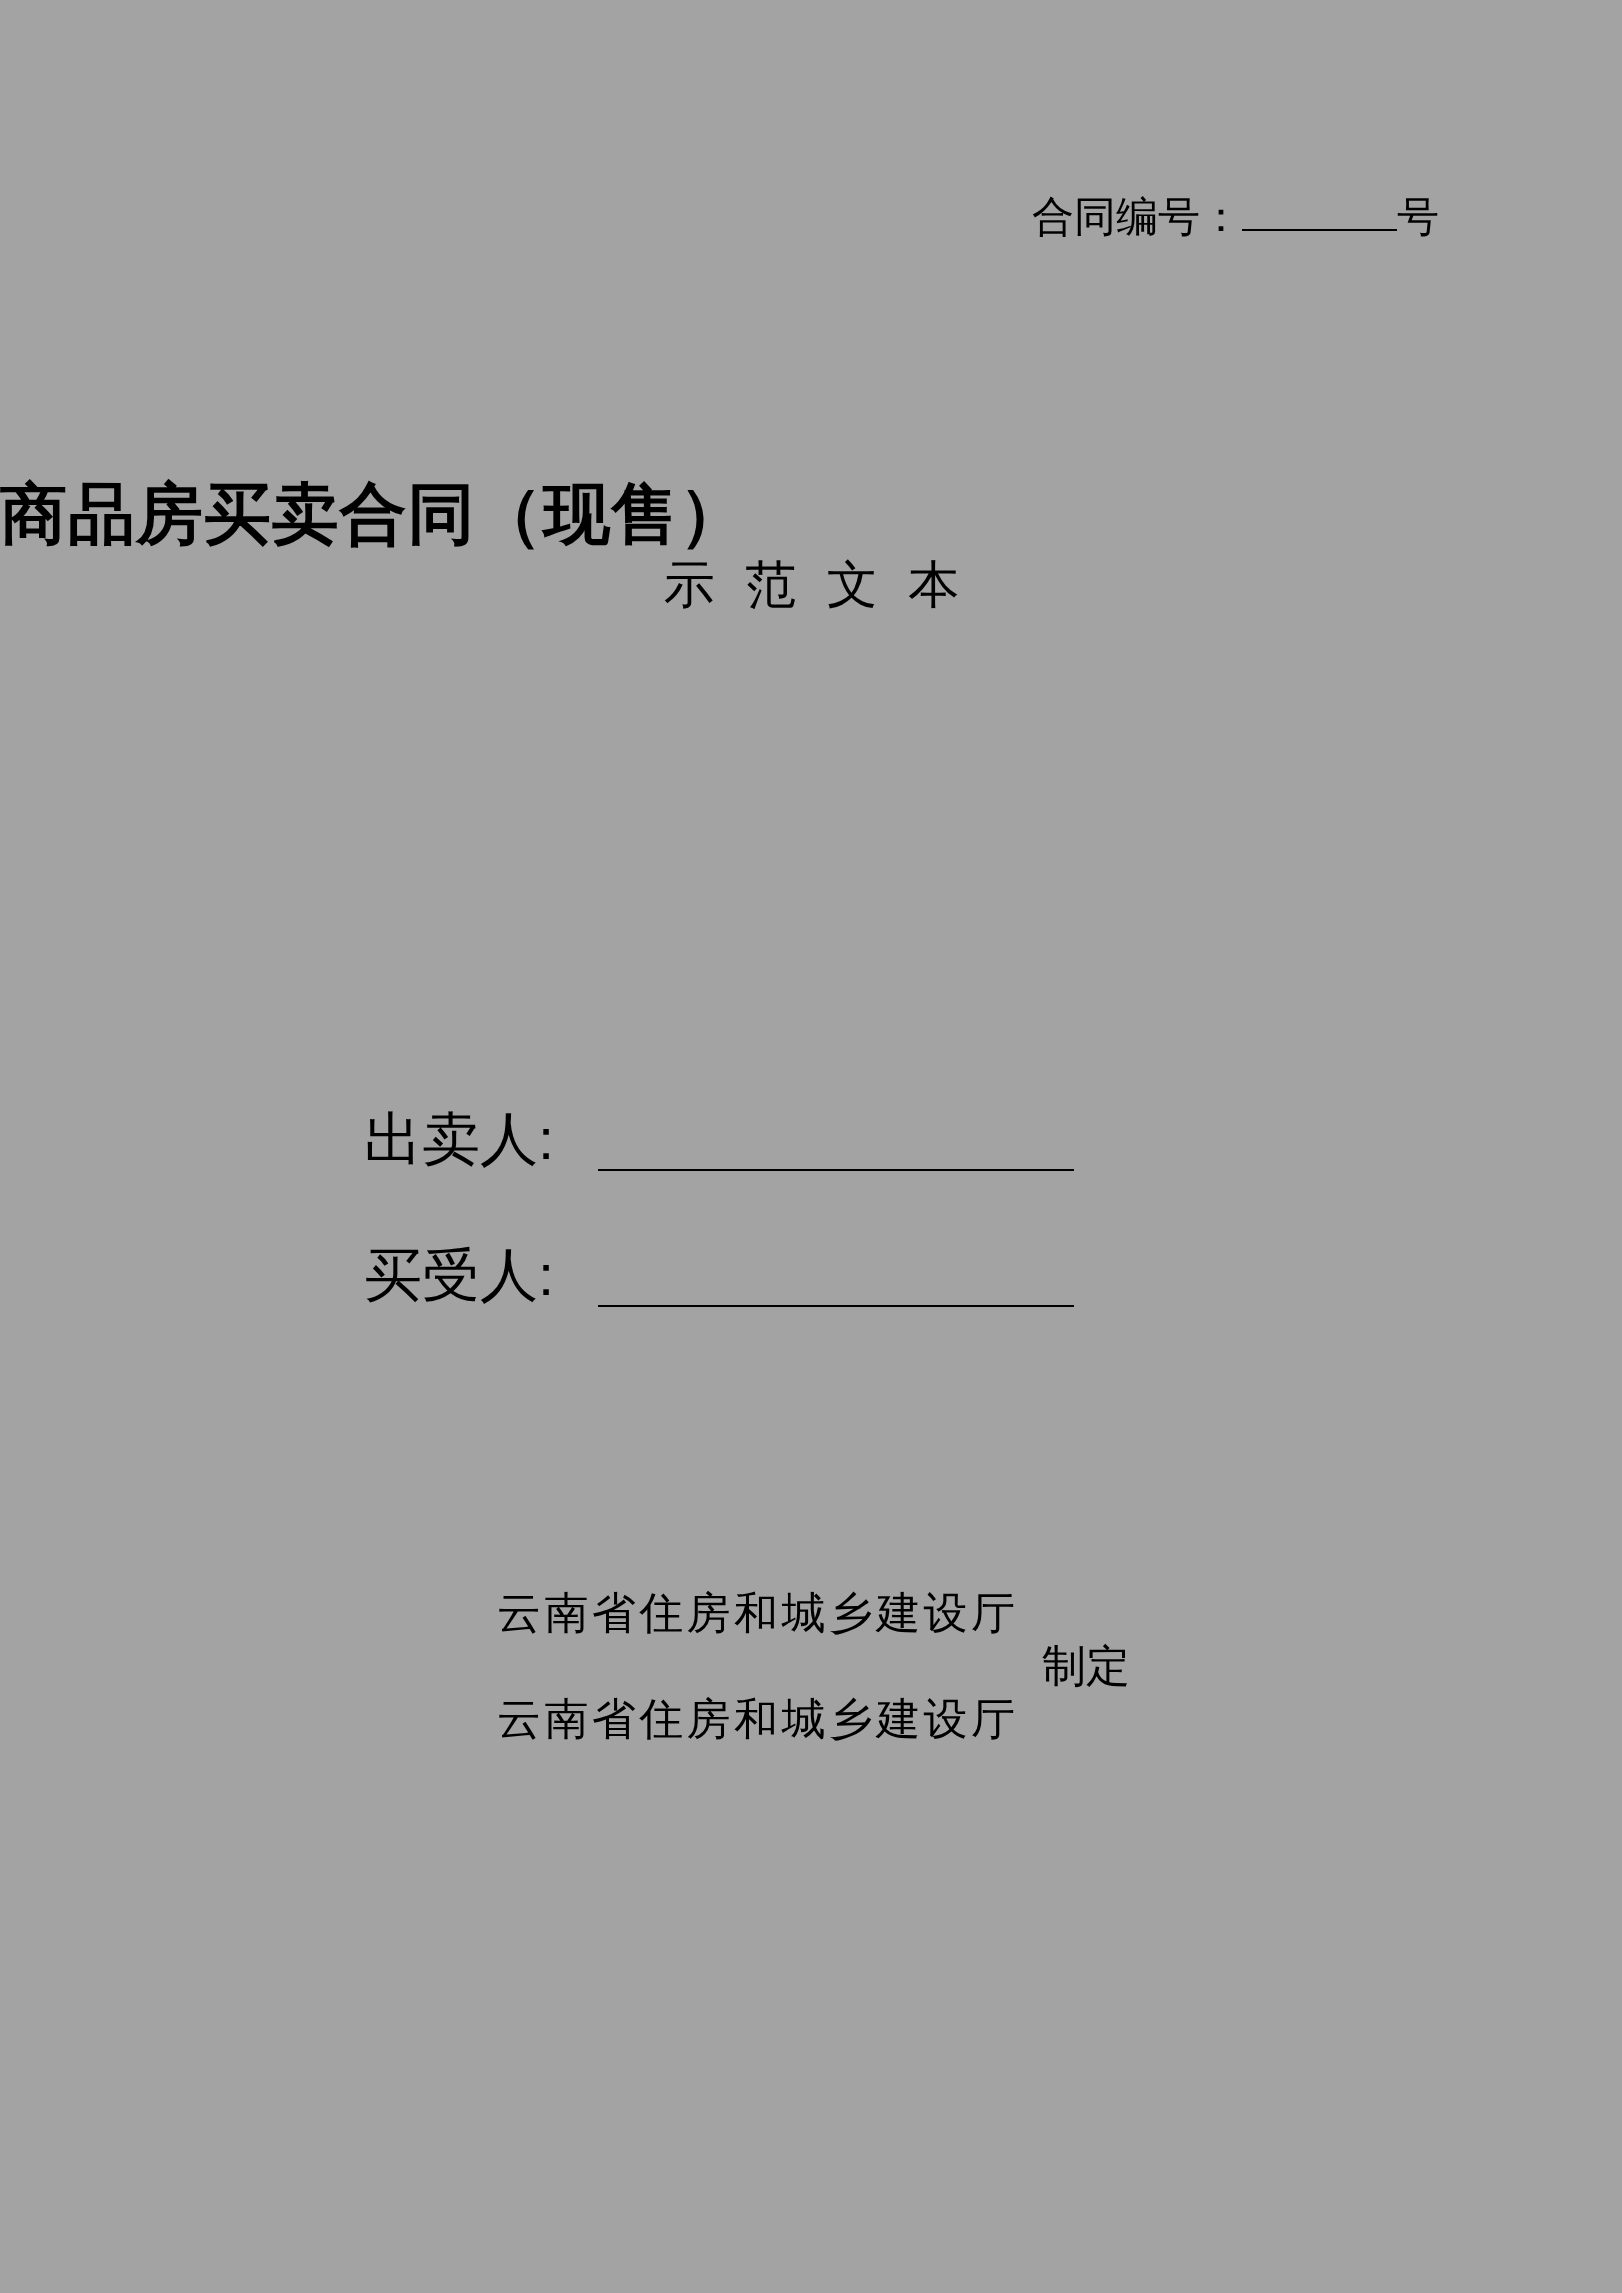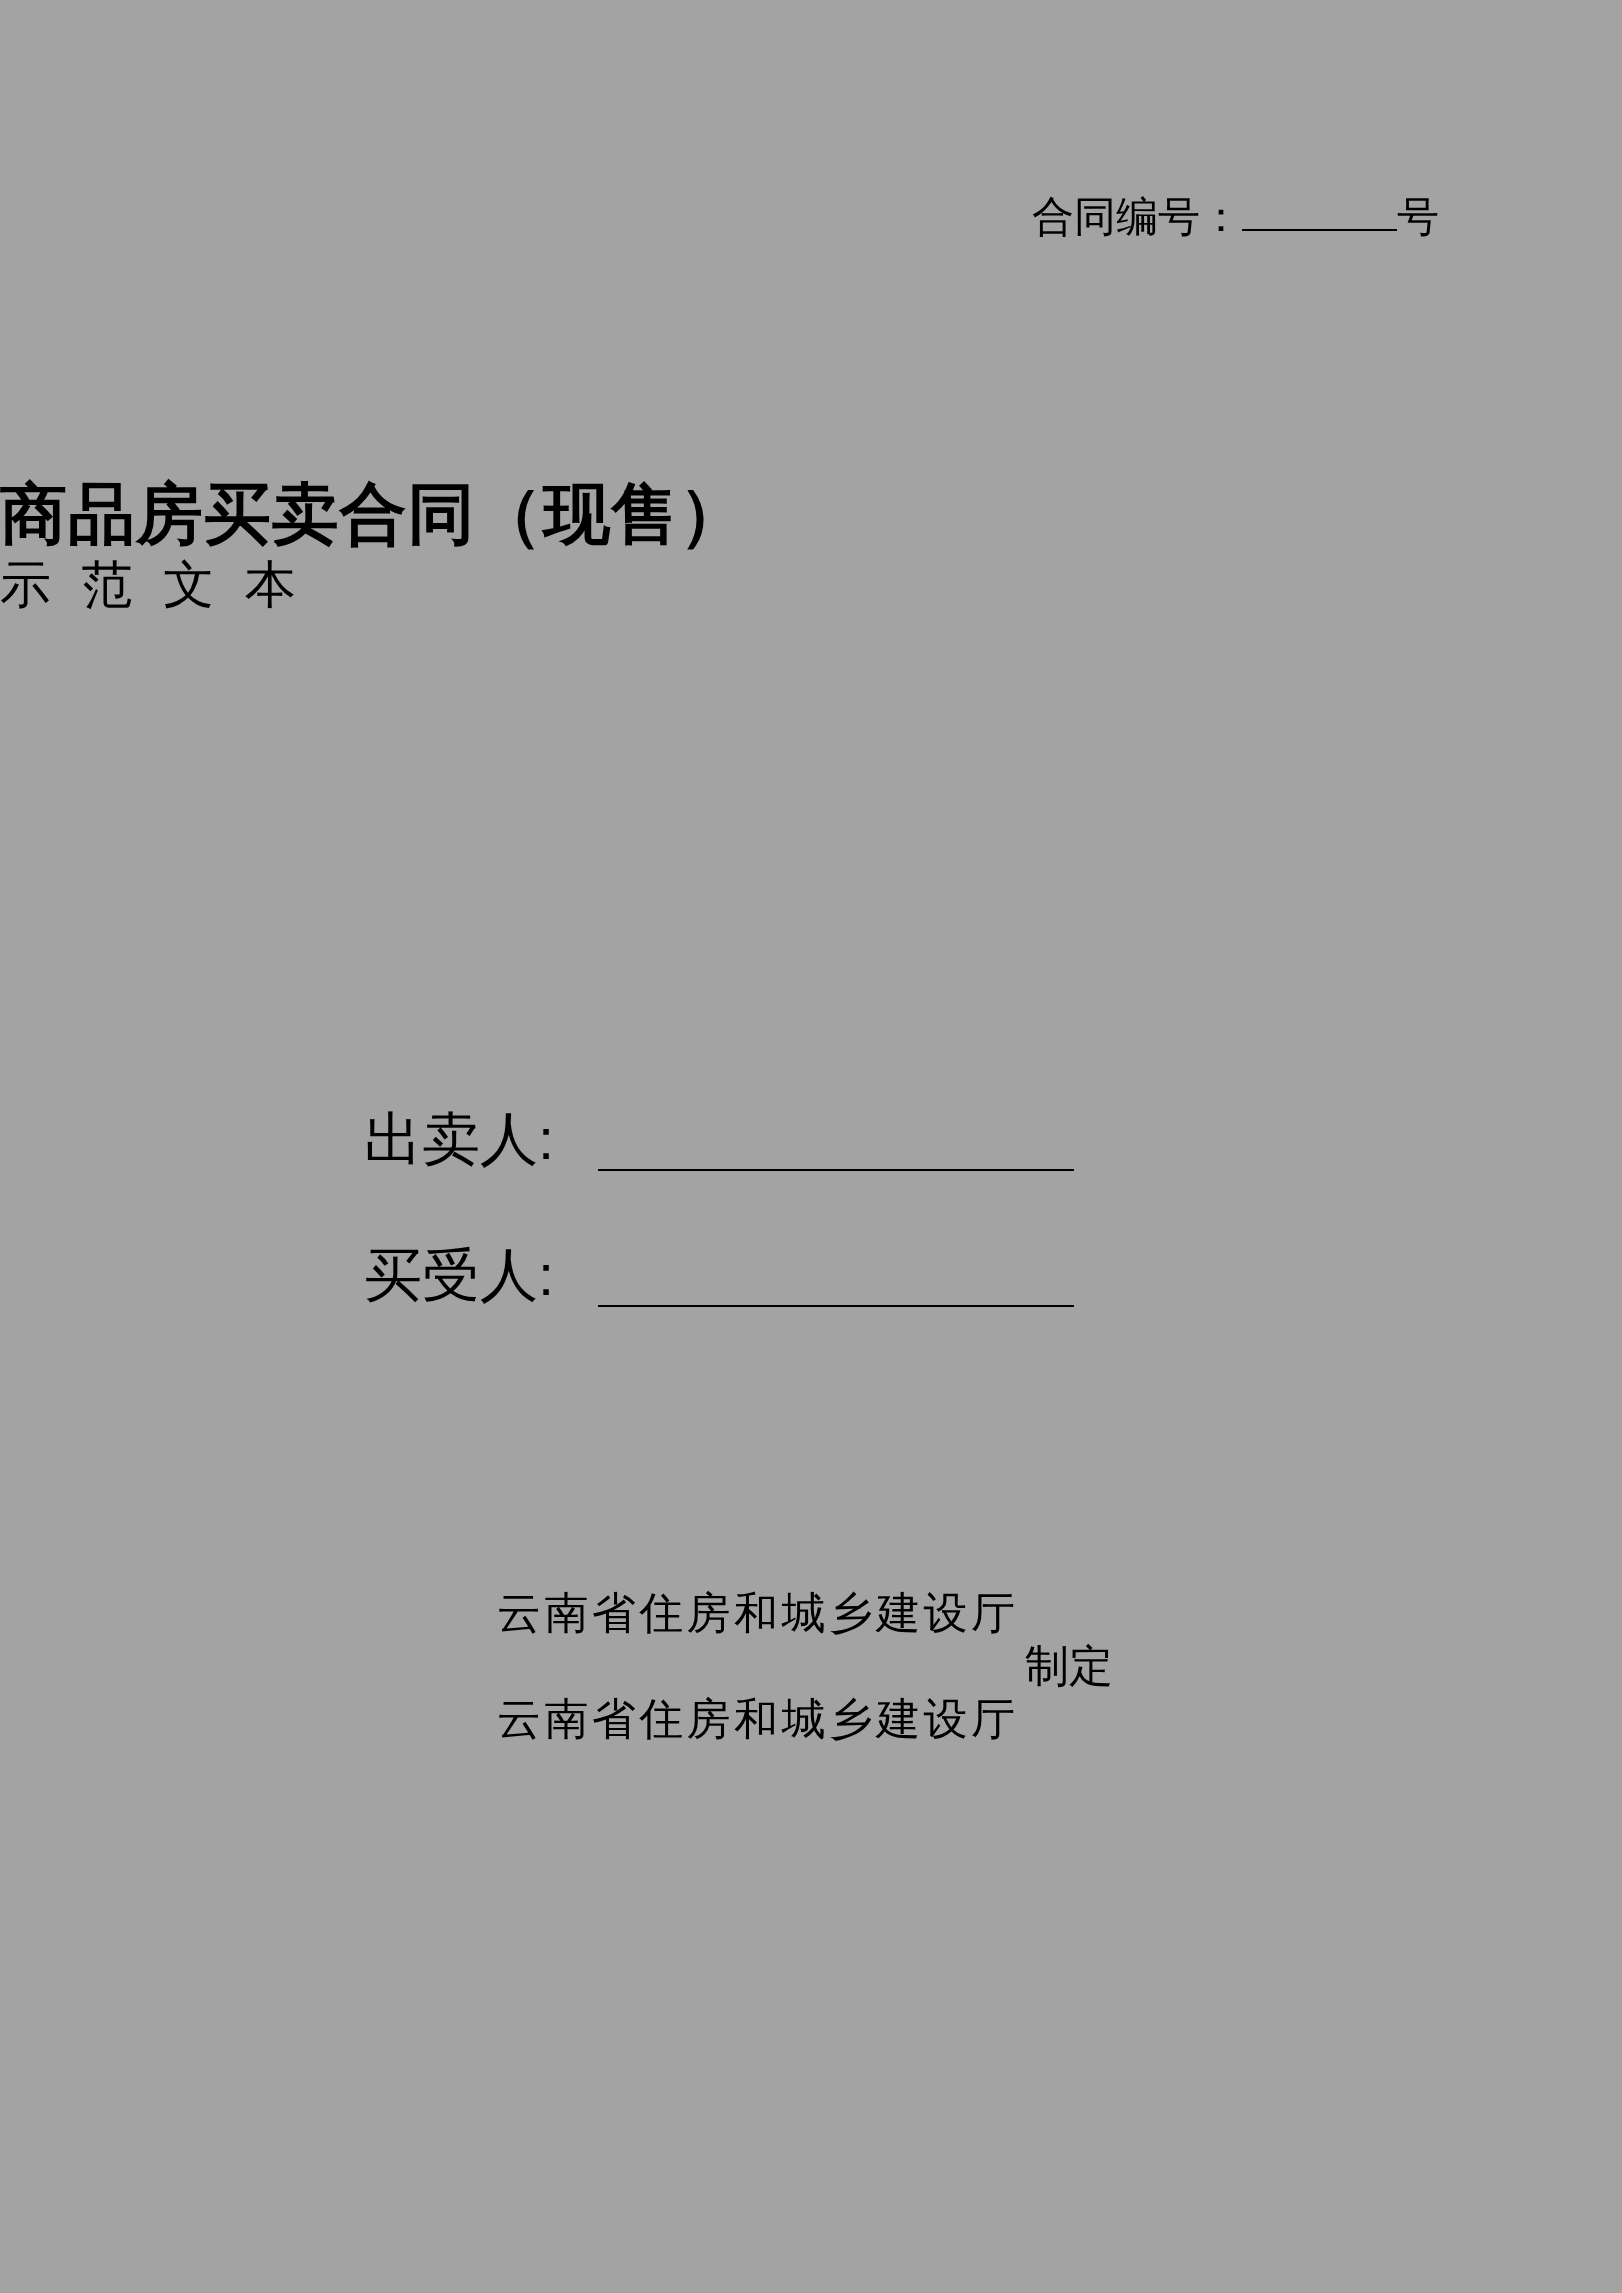--- a/index.html
+++ b/index.html
@@ -48,21 +48,21 @@
     line-height: 1;
     letter-spacing: 0.9px;
   }
 
   
   .doc-subtitle {
     position: absolute;
     left: 0;
     top: 558px;
     width: 100%;
-    text-align: left;
+    text-align: center;
     font-size: 51px;
     font-weight: 400;
     line-height: 1.05;
     word-spacing: 16.4px;
   }
 
   
   .party-row {
     position: absolute;
     left: 364px;
@@ -85,21 +85,21 @@
   }
 
   
   .maker-block {
     position: absolute;
     left: 497px;
     top: 1591px;
     display: flex;
     flex-direction: row;
     align-items: center;
-    gap: 10px;
+    gap: 27px;
   }
   .maker-lines {
     display: flex;
     flex-direction: column;
     row-gap: 62px;
     width: 518px;
   }
   .maker-line {
     font-size: 44px;
     line-height: 1;

